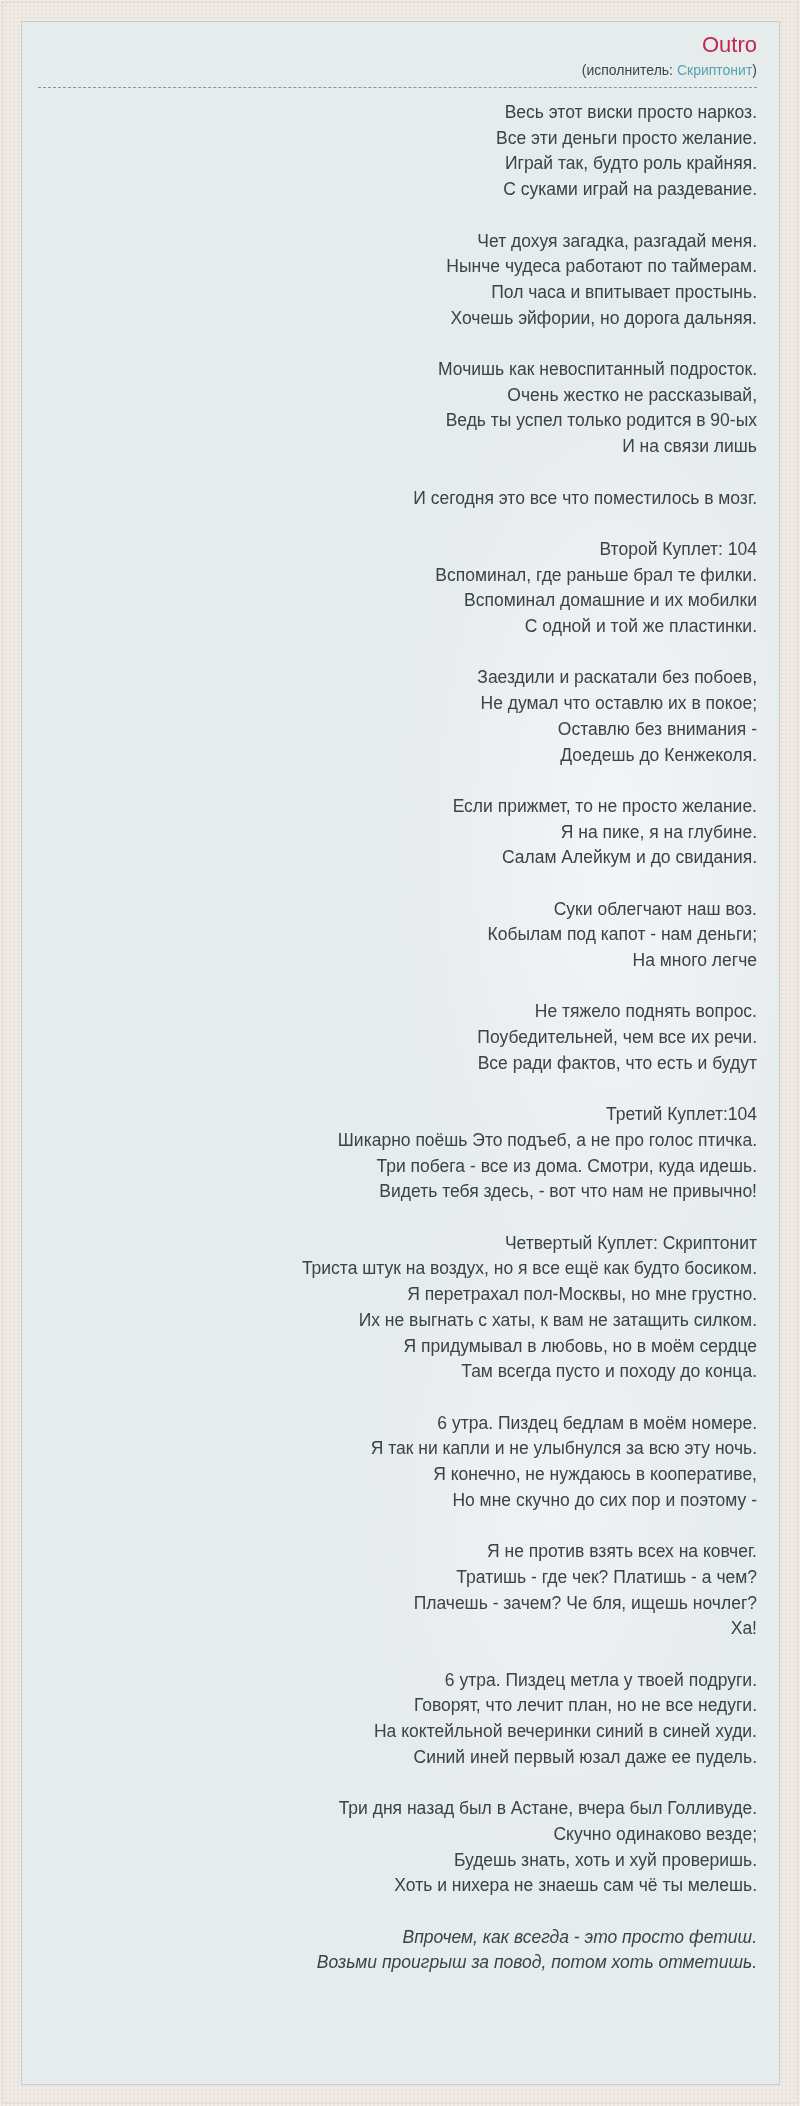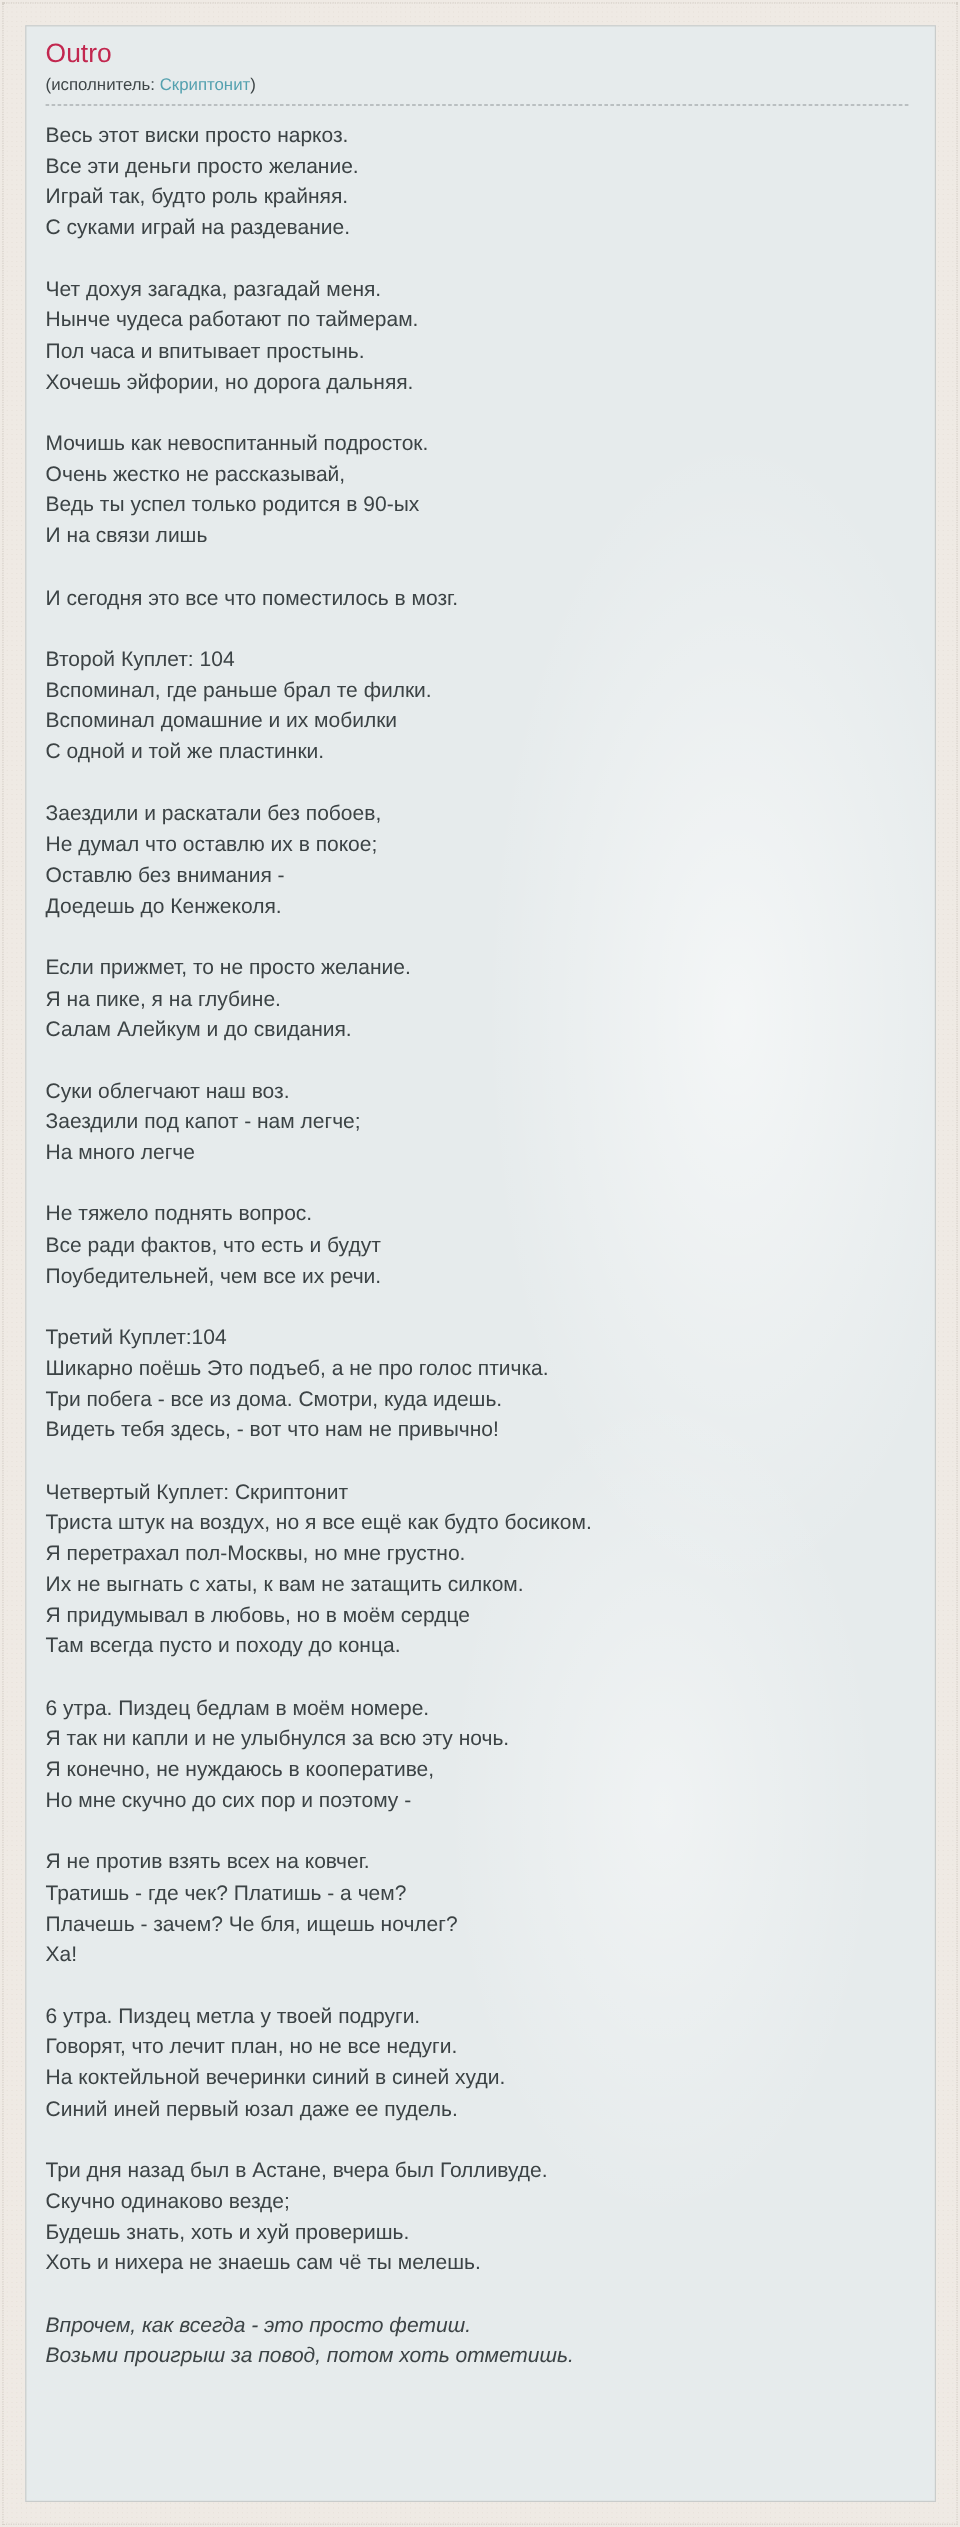--- a/index.html
+++ b/index.html
@@ -25,20 +25,21 @@
     top: 21px;
     width: 759px;
     height: 2064px;
     box-sizing: border-box;
     background-color: #e6ebec;
     background-image:
       radial-gradient(ellipse 300px 700px at 78% 40%, rgba(255,255,255,0.55), rgba(255,255,255,0) 70%),
       radial-gradient(ellipse 260px 500px at 70% 72%, rgba(255,255,255,0.4), rgba(255,255,255,0) 70%);
     border: 1px solid #c9cccb;
     padding: 9px 22px 0 16px;
+    text-align: right;
   }
   .song-title {
     margin: 0;
     font-size: 22px;
     line-height: 27px;
     font-weight: 400;
     color: #c2274f;
   }
   .artist-line {
     margin-top: 3px;
@@ -106,27 +107,27 @@
         <div class="line">Оставлю без внимания -</div>
         <div class="line">Доедешь до Кенжеколя.</div>
       </div>
       <div class="stanza">
         <div class="line">Если прижмет, то не просто желание.</div>
         <div class="line">Я на пике, я на глубине.</div>
         <div class="line">Салам Алейкум и до свидания.</div>
       </div>
       <div class="stanza">
         <div class="line">Суки облегчают наш воз.</div>
-        <div class="line">Заездили под капот - нам легче;</div>
+        <div class="line">Кобылам под капот - нам деньги;</div>
         <div class="line">На много легче</div>
       </div>
       <div class="stanza">
         <div class="line">Не тяжело поднять вопрос.</div>
+        <div class="line">Поубедительней, чем все их речи.</div>
         <div class="line">Все ради фактов, что есть и будут</div>
-        <div class="line">Поубедительней, чем все их речи.</div>
       </div>
       <div class="stanza">
         <div class="line">Третий Куплет:104</div>
         <div class="line">Шикарно поёшь Это подъеб, а не про голос птичка.</div>
         <div class="line">Три побега - все из дома. Смотри, куда идешь.</div>
         <div class="line">Видеть тебя здесь, - вот что нам не привычно!</div>
       </div>
       <div class="stanza">
         <div class="line">Четвертый Куплет: Скриптонит</div>
         <div class="line">Триста штук на воздух, но я все ещё как будто босиком.</div>

